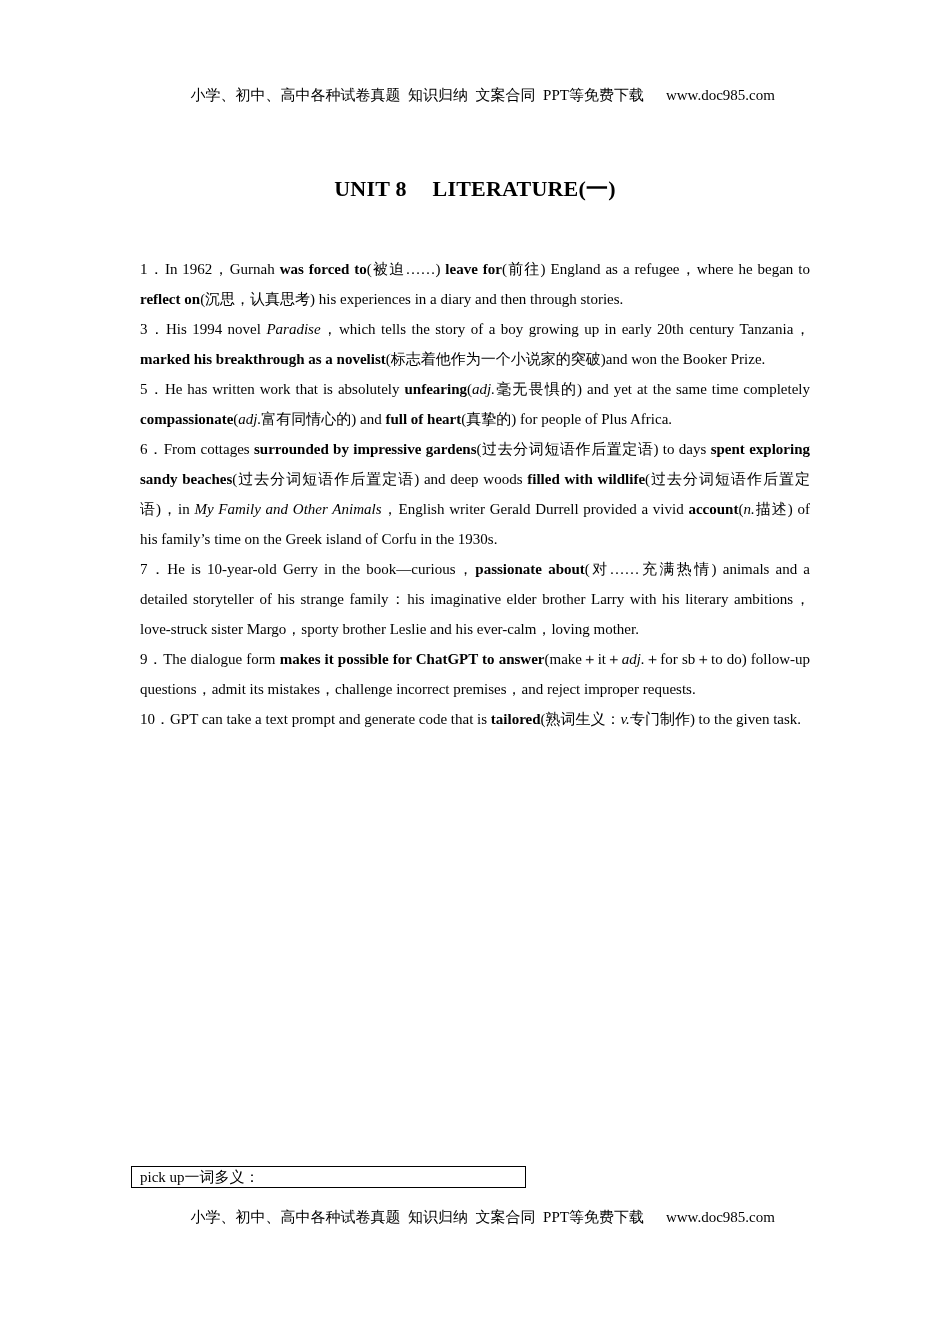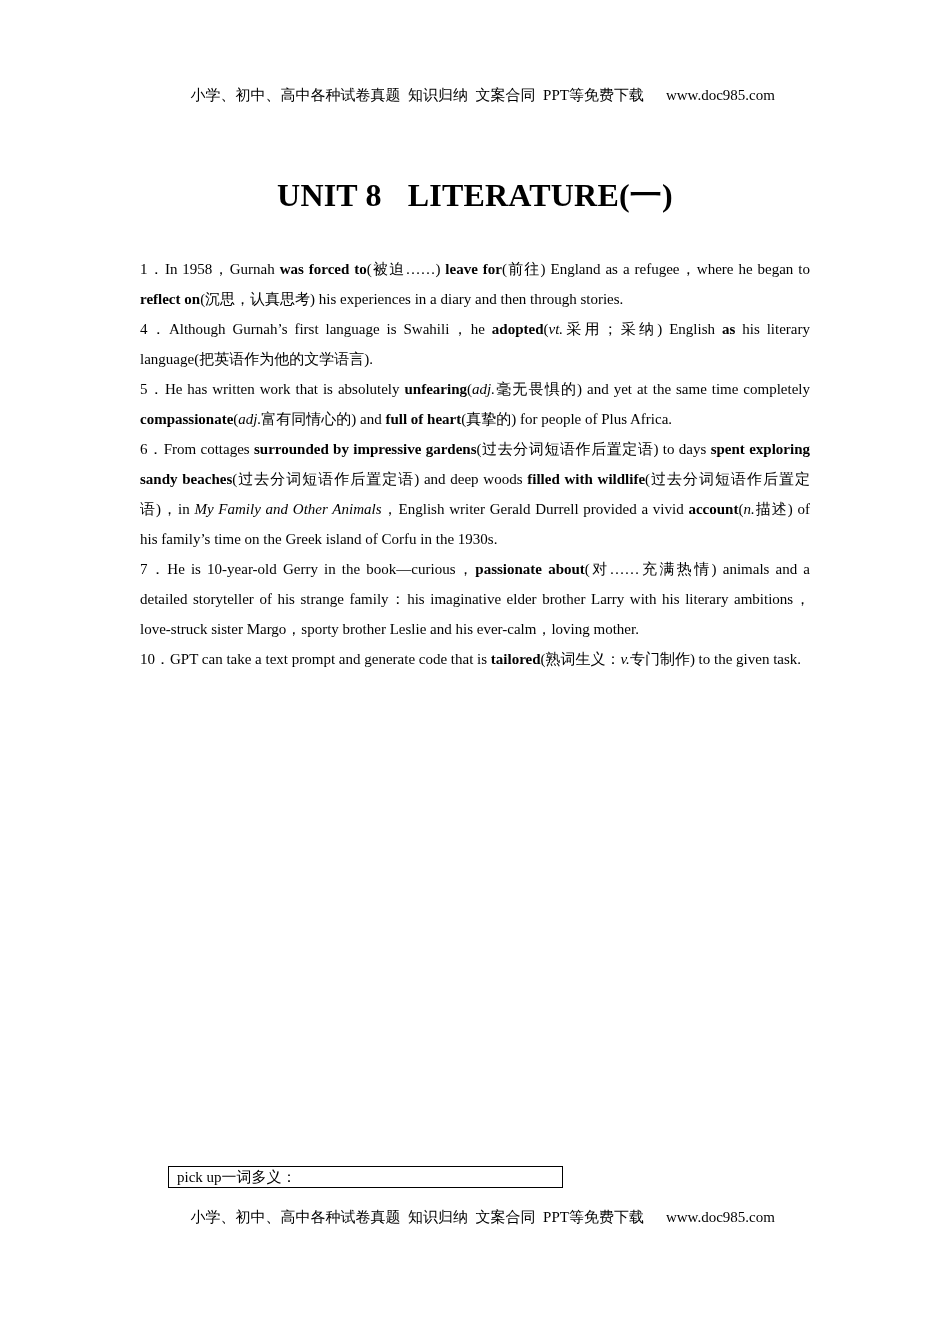--- a/index.html
+++ b/index.html
@@ -8,54 +8,55 @@
     font-family: "Liberation Serif", "DejaVu Serif", serif;
     color: #000;
   }
   .hdr {
     position: absolute; left: 4px; width: 950px; text-align: center;
     font-size: 15px; white-space: pre;
   }
   .hdr .url { margin-left: 22px; }
   .title {
     position: absolute; top: 174px; left: 0; width: 950px; text-align: center;
-    font-size: 32px; font-weight: bold; letter-spacing: 0.2px;
+    font-size: 22px; font-weight: bold; letter-spacing: 0.2px;
   }
   .title .gap { display: inline-block; width: 26px; }
   .content {
     position: absolute; top: 254px; left: 140px; width: 670px;
     font-size: 15px; line-height: 30px;
   }
   .item { text-align: justify; margin: 0; }
   .item .num { }
   b { font-weight: bold; }
   i { font-style: italic; }
   .box {
     position: absolute; left: 131px; top: 1166px; width: 393px; height: 20px;
     border: 1px solid #000; font-size: 15px; line-height: 20px;
-    padding-left: 8px; box-sizing: border-box; width: 395px; height: 22px; margin-left: 37px;
+    padding-left: 8px; box-sizing: border-box; width: 395px; height: 22px;
   }
 </style>
 </head>
 <body>
 
 <div class="hdr" style="top:69px;">
   <span>小学、初中、高中各种试卷真题  知识归纳  文案合同  PPT等免费下载</span><span class="url">www.doc985.com</span>
 </div>
 
 <div class="title">
   <span>UNIT 8</span><span class="gap"></span><span>LITERATURE(一)</span>
 </div>
 
 <div class="content" id="content">
-    <p class="item"><span class="num">1．</span><span>In 1958，Gurnah </span><b>was forced to</b><span>(被迫……) </span><b>leave for</b><span>(前往) England as a refugee，where he began to </span><b>reflect on</b><span>(沉思，认真思考) his experiences in a diary and then through stories.</span></p>
-    <p class="item"><span class="num">4．</span><span>Although Gurnah’s first language is Swahili，he </span><b>adopted</b><span>(</span><i>vt.</i><span>采用；采纳) English </span><b>as</b><span> his literary language(把英语作为他的文学语言).</span></p>
+    <p class="item"><span class="num">1．</span><span>In 1962，Gurnah </span><b>was forced to</b><span>(被迫……) </span><b>leave for</b><span>(前往) England as a refugee，where he began to </span><b>reflect on</b><span>(沉思，认真思考) his experiences in a diary and then through stories.</span></p>
+    <p class="item"><span class="num">3．</span><span>His 1994 novel </span><i>Paradise</i><span>，which tells the story of a boy growing up in early 20th century Tanzania，</span><b>marked his breakthrough as a novelist</b><span>(标志着他作为一个小说家的突破)and won the Booker Prize.</span></p>
     <p class="item"><span class="num">5．</span><span>He has written work that is absolutely </span><b>unfearing</b><span>(</span><i>adj.</i><span>毫无畏惧的) and yet at the same time completely </span><b>compassionate</b><span>(</span><i>adj.</i><span>富有同情心的) and </span><b>full of heart</b><span>(真挚的) for people of Plus Africa.</span></p>
     <p class="item"><span class="num">6．</span><span>From cottages </span><b>surrounded by impressive gardens</b><span>(过去分词短语作后置定语) to days </span><b>spent exploring sandy beaches</b><span>(过去分词短语作后置定语) and deep woods </span><b>filled with wildlife</b><span>(过去分词短语作后置定语)，in </span><i>My Family and Other Animals</i><span>，English writer Gerald Durrell provided a vivid </span><b>account</b><span>(</span><i>n.</i><span>描述) of his family’s time on the Greek island of Corfu in the 1930s.</span></p>
     <p class="item"><span class="num">7．</span><span>He is 10-year-old Gerry in the book—curious，</span><b>passionate about</b><span>(对……充满热情) animals and a detailed storyteller of his strange family：his imaginative elder brother Larry with his literary ambitions，love-struck sister Margo，sporty brother Leslie and his ever-calm，loving mother.</span></p>
+    <p class="item"><span class="num">9．</span><span>The dialogue form </span><b>makes it possible for ChatGPT to answer</b><span>(make＋it＋</span><i>adj.</i><span>＋for sb＋to do) follow-up questions，admit its mistakes，challenge incorrect premises，and reject improper requests.</span></p>
     <p class="item"><span class="num">10．</span><span>GPT can take a text prompt and generate code that is </span><b>tailored</b><span>(熟词生义：</span><i>v.</i><span>专门制作) to the given task.</span></p>
   </div>
 
 <div class="box">
   <span>pick up一词多义：</span>
 </div>
 
 <div class="hdr" style="top:1191px;">
   <span>小学、初中、高中各种试卷真题  知识归纳  文案合同  PPT等免费下载</span><span class="url">www.doc985.com</span>
 </div>

